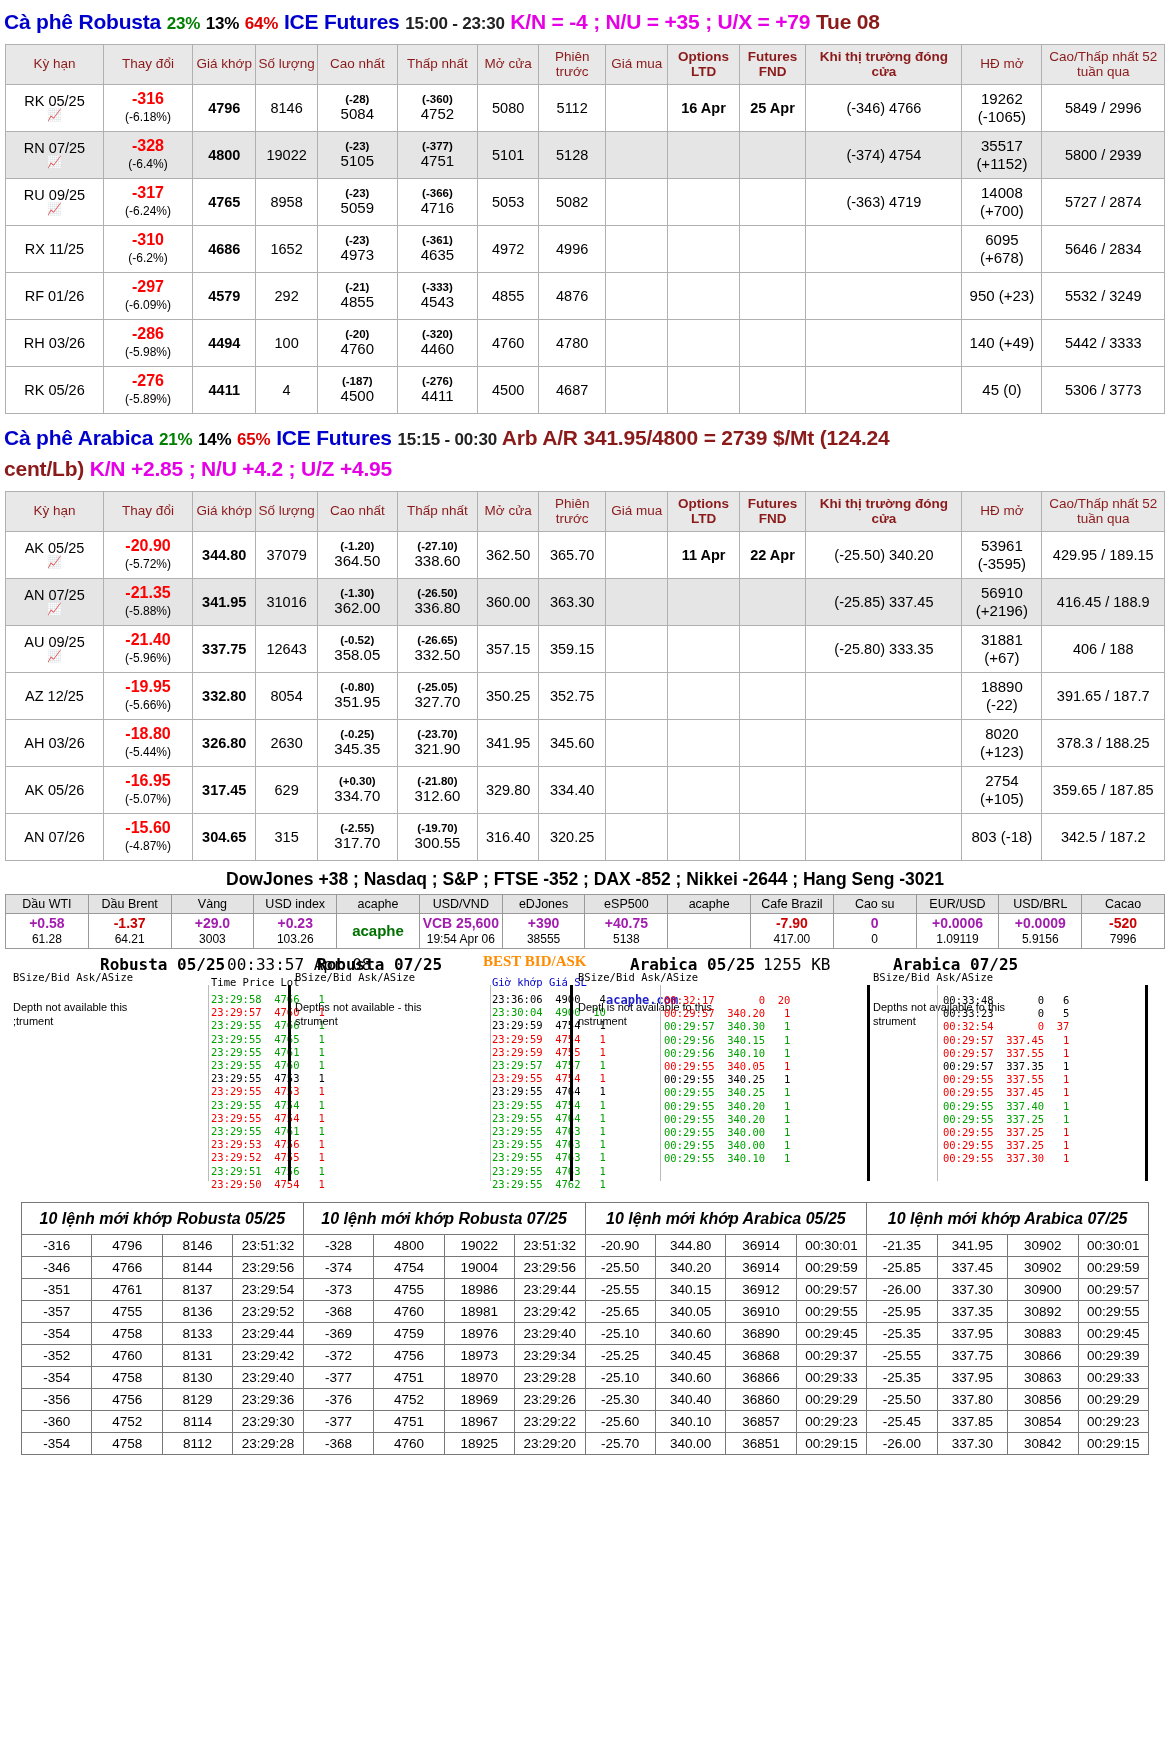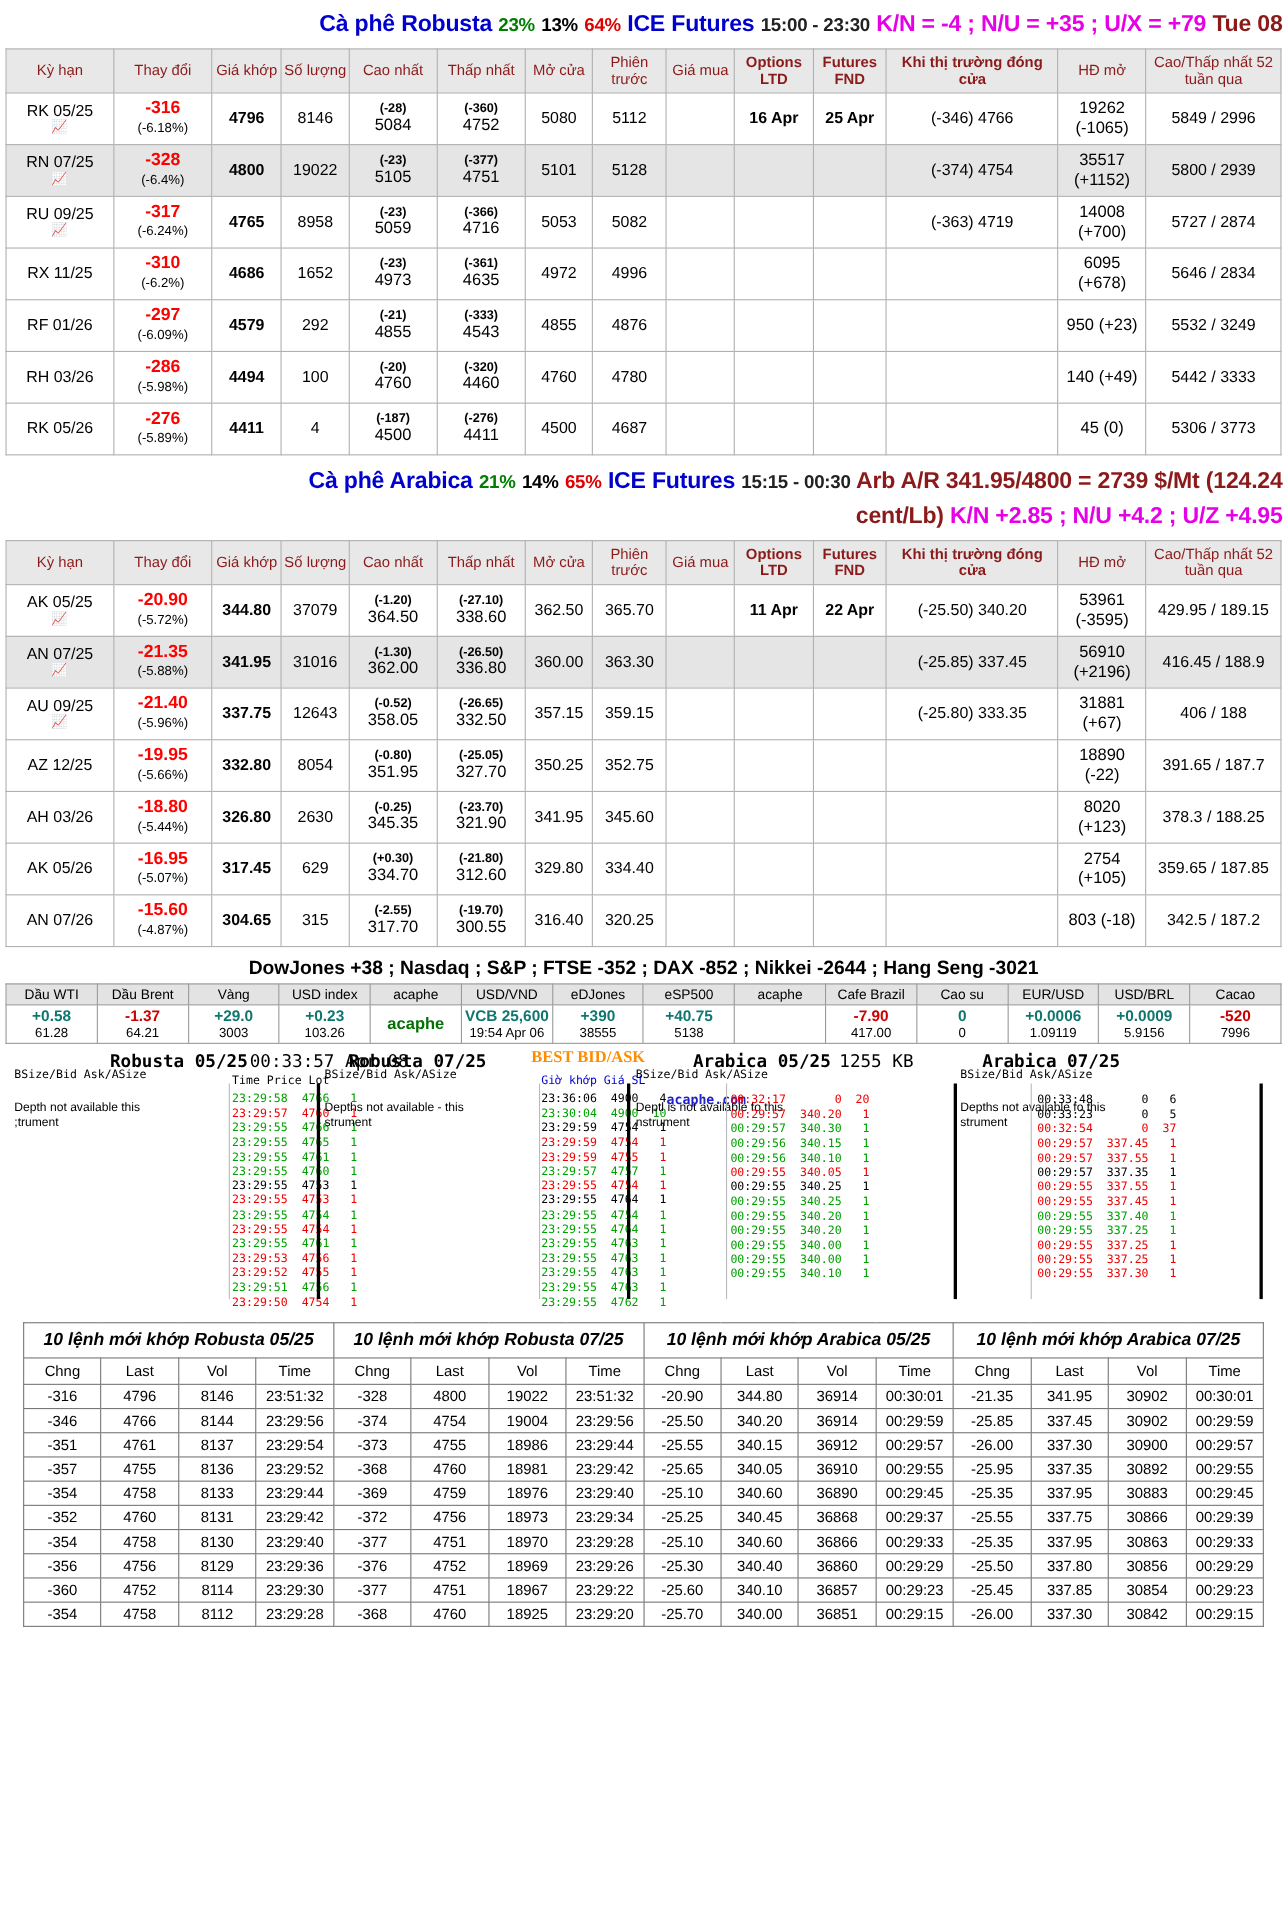--- a/index.html
+++ b/index.html
@@ -6,21 +6,21 @@
   html, body {
     margin: 0; padding: 0;
     width: 1170px;
     background: #ffffff;
     font-family: "Liberation Sans", sans-serif;
   }
   body { width: 1170px; }
 
   
   .banner {
-    text-align: right;
+    text-align: left;
     font-size: 21px;
     font-weight: bold;
     line-height: 1.5;
     padding: 6px 4px 2px 4px;
     letter-spacing: -0.2px;
   }
   .banner .blue   { color: #0000cd; }
   .banner .green  { color: #008000; font-size: 17px; }
   .banner .black  { color: #000000; font-size: 17px; }
   .banner .red    { color: #e00000; font-size: 17px; }
@@ -99,21 +99,21 @@
   table.fx th, table.fx td {
     border: 1px solid #999;
     text-align: center;
     font-size: 12.5px;
     padding: 2px 1px;
   }
   table.fx th { background: #e3e3e3; color:#000; font-weight: normal; font-size: 12.5px; }
   table.fx td.v { padding: 1px; }
   .fx-top { font-weight: bold; font-size: 14px; display:block; line-height:1.25; }
   .fx-bot { font-size: 12px; display:block; color:#000; line-height:1.25; }
-  .g { color: #0f766e; }
+  .g { color: #a21caf; }
   .r { color: #cc0000; }
   .acaphe-cell { color:#007000; font-weight:bold; font-size:15px; }
 
   
   .tickwrap {
     width: 1160px;
     margin: 6px auto 0 auto;
     position: relative;
     font-family: "DejaVu Sans Mono", monospace;
     font-size: 10.5px;
@@ -786,38 +786,20 @@
 
 <div class="bottomwrap">
   <table class="bot">
     <thead>
       <tr>
           <td class="grp" colspan="4">10 lệnh mới khớp Robusta 05/25</td>
           <td class="grp" colspan="4">10 lệnh mới khớp Robusta 07/25</td>
           <td class="grp" colspan="4">10 lệnh mới khớp Arabica 05/25</td>
           <td class="grp" colspan="4">10 lệnh mới khớp Arabica 07/25</td>
         </tr>
-      <tr>
-          <th>Chng</th>
-          <th>Last</th>
-          <th>Vol</th>
-          <th>Time</th>
-          <th>Chng</th>
-          <th>Last</th>
-          <th>Vol</th>
-          <th>Time</th>
-          <th>Chng</th>
-          <th>Last</th>
-          <th>Vol</th>
-          <th>Time</th>
-          <th>Chng</th>
-          <th>Last</th>
-          <th>Vol</th>
-          <th>Time</th>
-        </tr>
     </thead>
     <tbody>
         <tr>
           <td>-316</td>
           <td>4796</td>
           <td>8146</td>
           <td>23:51:32</td>
           <td>-328</td>
           <td>4800</td>
           <td>19022</td>

